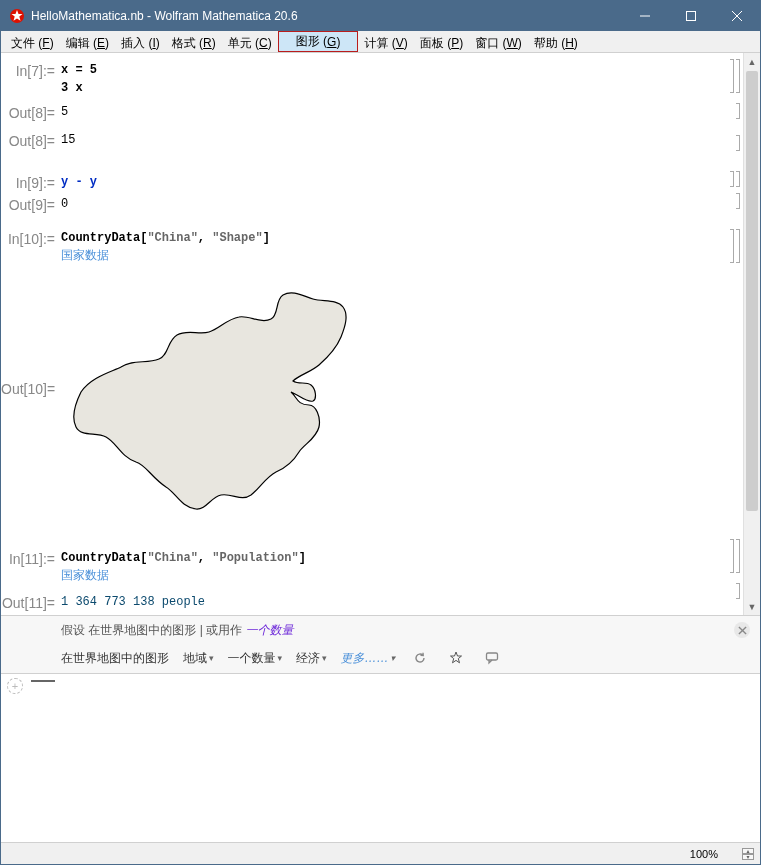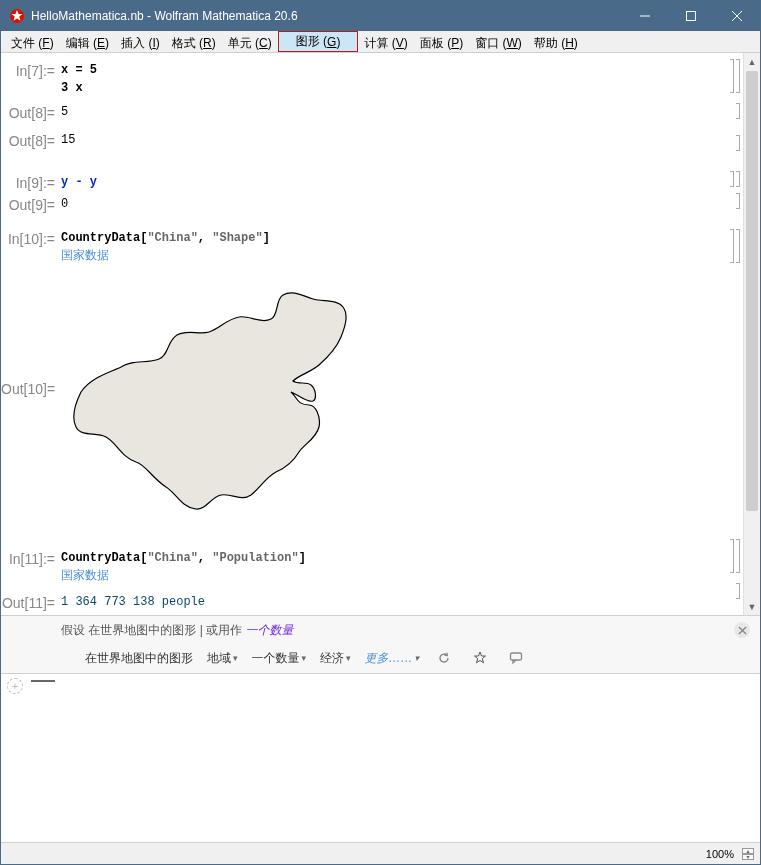--- a/index.html
+++ b/index.html
@@ -23,29 +23,29 @@
   .out .cbody { color: #000; }
   .sym { color: #002cc3; font-weight: bold; }
   .op { color: #002cc3; font-weight: bold; }
   .str { color: #666; }
   .linktext { color: #4a90d9; font-weight: normal; font-family: Liberation Mono, monospace; }
   .shape { margin: 6px 0 8px 0; }
   .suggestbar { background: #f7f7f7; border-top: 1px solid #d0d0d0; border-bottom: 1px solid #d0d0d0; }
   .srow1 { padding: 6px 10px 6px 60px; color: #555; font-size: 12px; position: relative; }
   .srow1 .lnk { color: #6d28d9; font-style: italic; }
   .srow1 .closex { position: absolute; right: 10px; top: 6px; color: #bbb; font-size: 14px; width: 16px; height: 16px; border-radius: 50%; background: #e8e8e8; display: flex; align-items: center; justify-content: center; }
-  .srow2 { display: flex; align-items: center; padding: 4px 10px 6px 60px; gap: 14px; font-size: 12px; color: #333; margin-left: 24px; }
+  .srow2 { display: flex; align-items: center; padding: 4px 10px 6px 60px; gap: 14px; font-size: 12px; color: #333; }
   .srow2 .sbtn { display: flex; align-items: center; gap: 2px; cursor: default; }
   .srow2 .more { color: #4a90d9; font-style: italic; }
   .srow2 .caret { font-size: 9px; color: #666; }
   .srow2 .ibtn { width: 22px; height: 18px; display: flex; align-items: center; justify-content: center; color: #777; }
   .bottomarea { flex: 0 0 auto; background: #fff; display: flex; align-items: flex-start; padding: 4px 6px; min-height: 168px; }
   .plusbtn { width: 16px; height: 16px; border: 1px dashed #bbb; border-radius: 50%; color: #bbb; font-size: 11px; display: flex; align-items: center; justify-content: center; margin-right: 8px; }
   .cursorbar { width: 24px; border-top: 2px solid #666; height: 0; margin-top: 2px; }
-  .statusbar { height: 22px; border-top: 1px solid #d0d0d0; background: #f0f0f0; display: flex; align-items: center; justify-content: flex-end; padding: 0 6px; font-size: 11px; gap: 4px; }
+  .statusbar { height: 22px; border-top: 1px solid #d0d0d0; background: #f0f0f0; display: flex; align-items: center; justify-content: flex-end; padding: 0 6px; font-size: 11px; gap: 20px; }
   .statusbar .zoom { padding: 0 4px; }
   .statusbar .spin { width: 12px; height: 12px; display: flex; flex-direction: column; }
   .statusbar .spin div { width: 12px; height: 6px; border: 1px solid #999; background: #f8f8f8; font-size: 6px; line-height: 4px; text-align: center; color: #666; }
   .vscroll { position: absolute; right: 0; top: 0; bottom: 0; width: 17px; background: #f0f0f0; border-left: 1px solid #e0e0e0; }
   .vscroll .thumb { position: absolute; left: 2px; right: 2px; top: 18px; height: 440px; background: #cdcdcd; border-radius: 2px; }
   .vscroll .arr { position: absolute; left: 0; right: 0; height: 17px; display: flex; align-items: center; justify-content: center; color: #666; font-size: 9px; }
   .vscroll .arr.up { top: 0; }
   .vscroll .arr.down { bottom: 0; }
   .cellbr { position: absolute; right: 20px; display: flex; gap: 2px; }
   .cellbr .br { width: 4px; border: 1px solid #aaa; border-left: none; }

